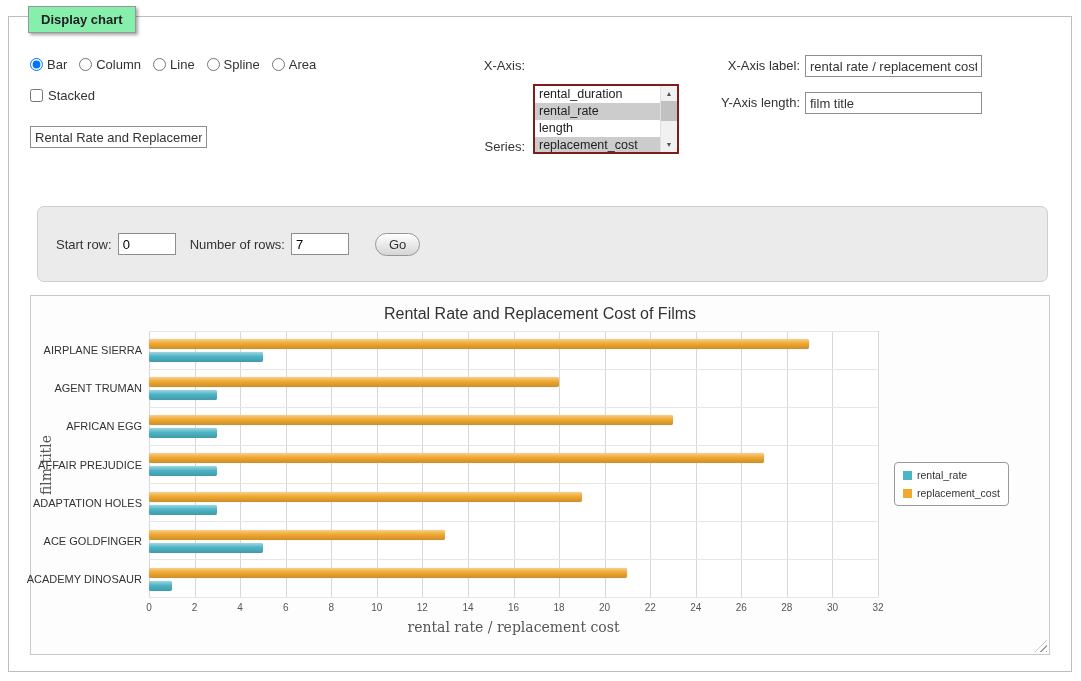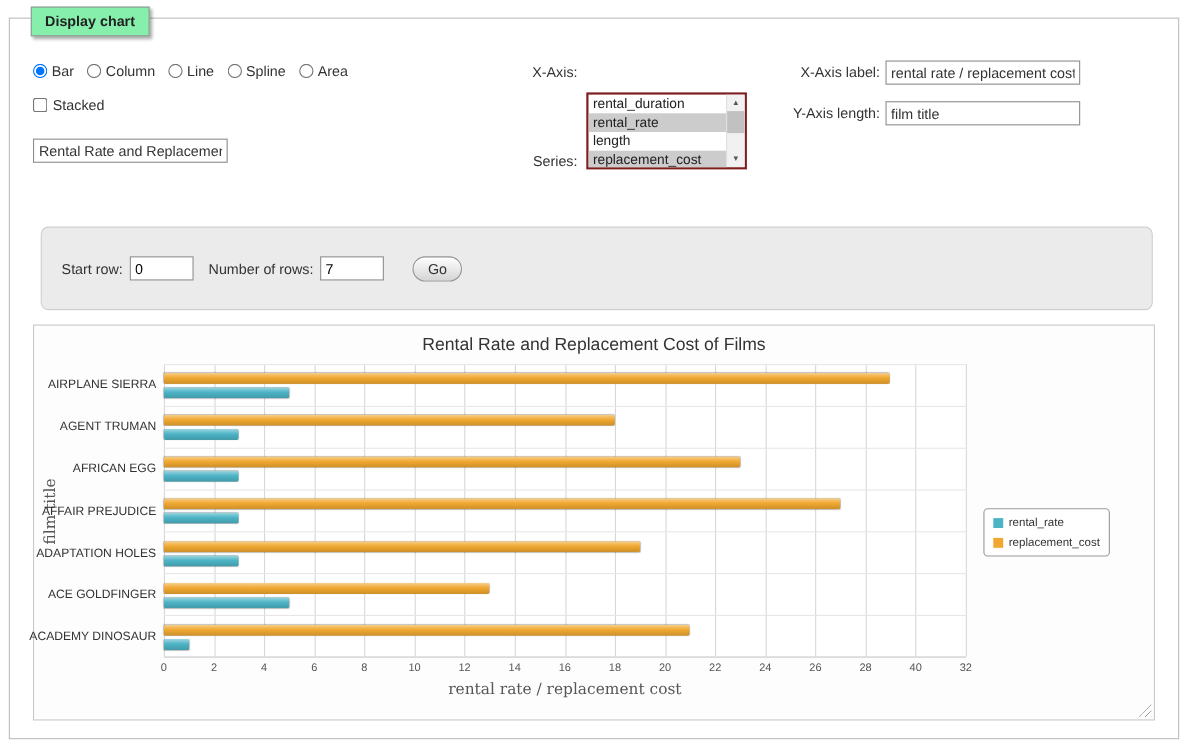--- a/index.html
+++ b/index.html
@@ -211,21 +211,21 @@
         <div class="xtick" style="left: 31.25%;">10</div>
         <div class="xtick" style="left: 37.5%;">12</div>
         <div class="xtick" style="left: 43.75%;">14</div>
         <div class="xtick" style="left: 50%;">16</div>
         <div class="xtick" style="left: 56.25%;">18</div>
         <div class="xtick" style="left: 62.5%; text-align: center;">20</div>
         <div class="xtick" style="left: 68.75%;">22</div>
         <div class="xtick" style="left: 75%;">24</div>
         <div class="xtick" style="left: 81.25%;">26</div>
         <div class="xtick" style="left: 87.5%;">28</div>
-        <div class="xtick" style="left: 93.75%;">40</div>
+        <div class="xtick" style="left: 93.75%;">30</div>
         <div class="xtick" style="left: 100%;">32</div>
       </div>
     <div class="x-axis-title">rental rate / replacement cost</div>
     <div class="legend" id="legend-items">
         <div class="legend-item">
           <span class="swatch" style="background-color: rgb(77, 180, 198);"></span>
           <span>rental_rate</span>
         </div>
         <div class="legend-item">
           <span class="swatch" style="background-color: rgb(240, 168, 48);"></span>

